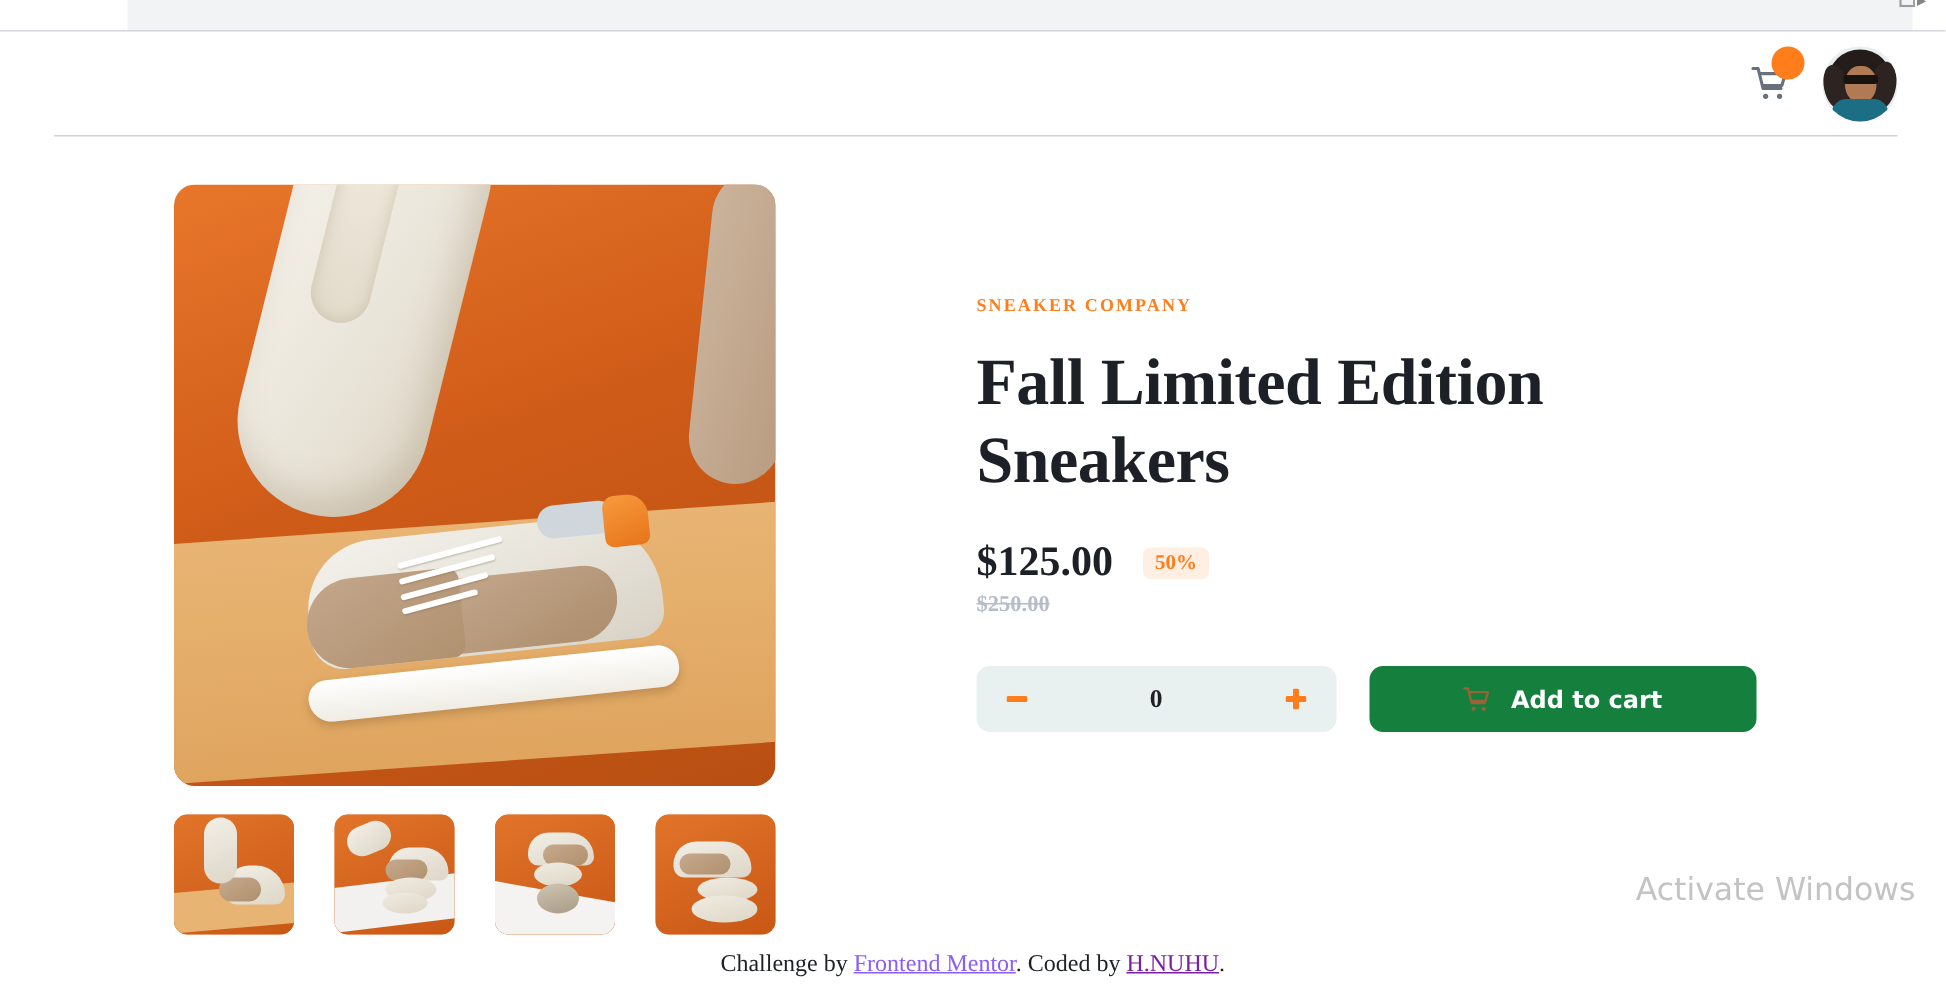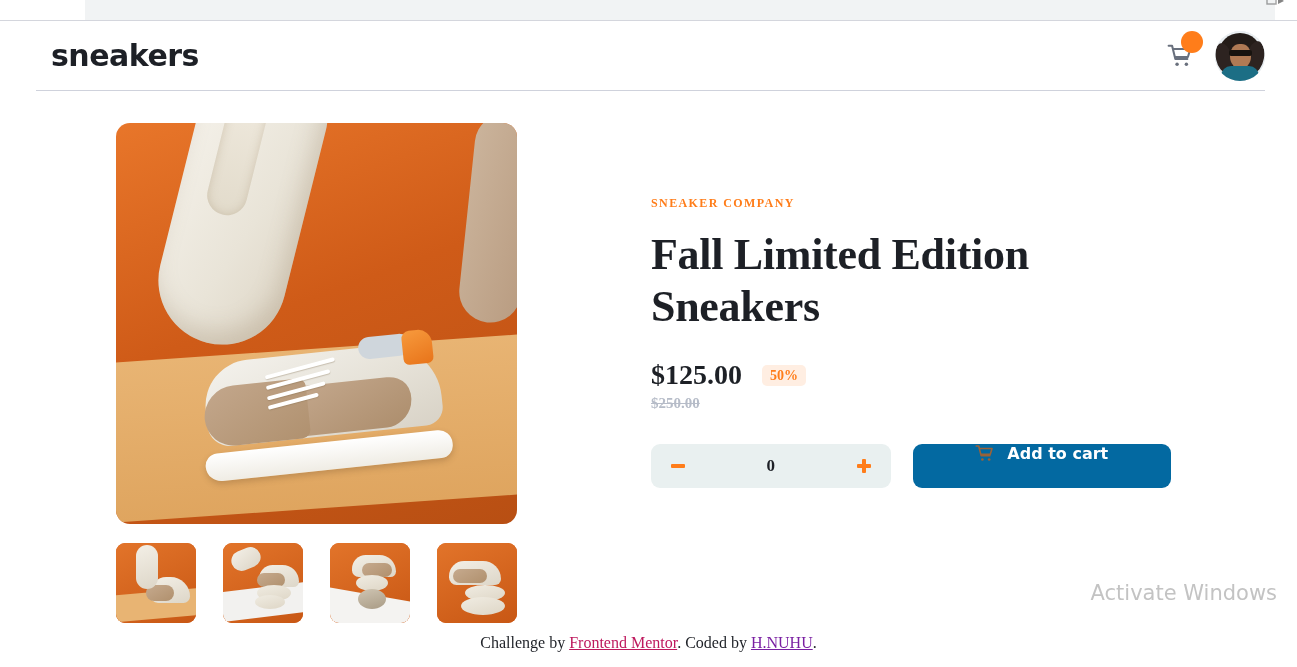--- a/index.html
+++ b/index.html
@@ -411,25 +411,25 @@
   .qty {
     font-family: "Liberation Serif", serif;
     font-size: 17px;
     font-weight: bold;
     color: #1d2026;
   }
 
   .add-cart {
     width: 259px;
     height: 44px;
-    background: #0369a1;
+    background: #15803d;
     border: none;
     border-radius: 9px;
     display: flex;
-    align-items: flex-start;
+    align-items: center;
     justify-content: center;
     gap: 13px;
     cursor: pointer;
   }
   .add-cart-label {
     font-family: "DejaVu Sans", sans-serif;
     font-size: 16px;
     font-weight: bold;
     color: #ffffff;
   }
@@ -452,38 +452,37 @@
     position: absolute;
     left: 0;
     top: 634px;
     width: 1297px;
     text-align: center;
     font-family: "Liberation Serif", serif;
     font-size: 16px;
     color: #1d2026;
   }
   .footer a { text-decoration: underline; }
-  .link-blue { color: #be185d; }
+  .link-blue { color: #8b5cf6; }
   .link-purple { color: #7a1fa2; }
 </style>
 </head>
 <body>
 
 <div id="page">
 
   <div class="browser-chrome">
     <div class="browser-tab"></div>
     <svg class="browser-corner-glyph" viewBox="0 0 22 12">
       <rect x="2" y="2" width="9" height="8" fill="none" stroke="#555" stroke-width="1.4"></rect>
       <path d="M13 3 L19 7 L13 10 Z" fill="#222"></path>
     </svg>
   </div>
 
   <div class="header">
-    <div class="logo">sneakers</div>
 
 
     <div class="header-right">
       <div class="cart-wrap">
         <svg width="26" height="26" viewBox="0 0 24 24">
           <path d="M1.5 2.5h3.2l3 12.2h11.1" fill="none" stroke="#69707d" stroke-width="1.9" stroke-linecap="round" stroke-linejoin="round"></path>
           <path d="M6.1 5.6h15.4l-2.2 7.3H7.9" fill="none" stroke="#69707d" stroke-width="1.9" stroke-linecap="round" stroke-linejoin="round"></path>
           <circle cx="9.3" cy="19.6" r="1.6" fill="#69707d"></circle>
           <circle cx="17.9" cy="19.6" r="1.6" fill="#69707d"></circle>
         </svg>

